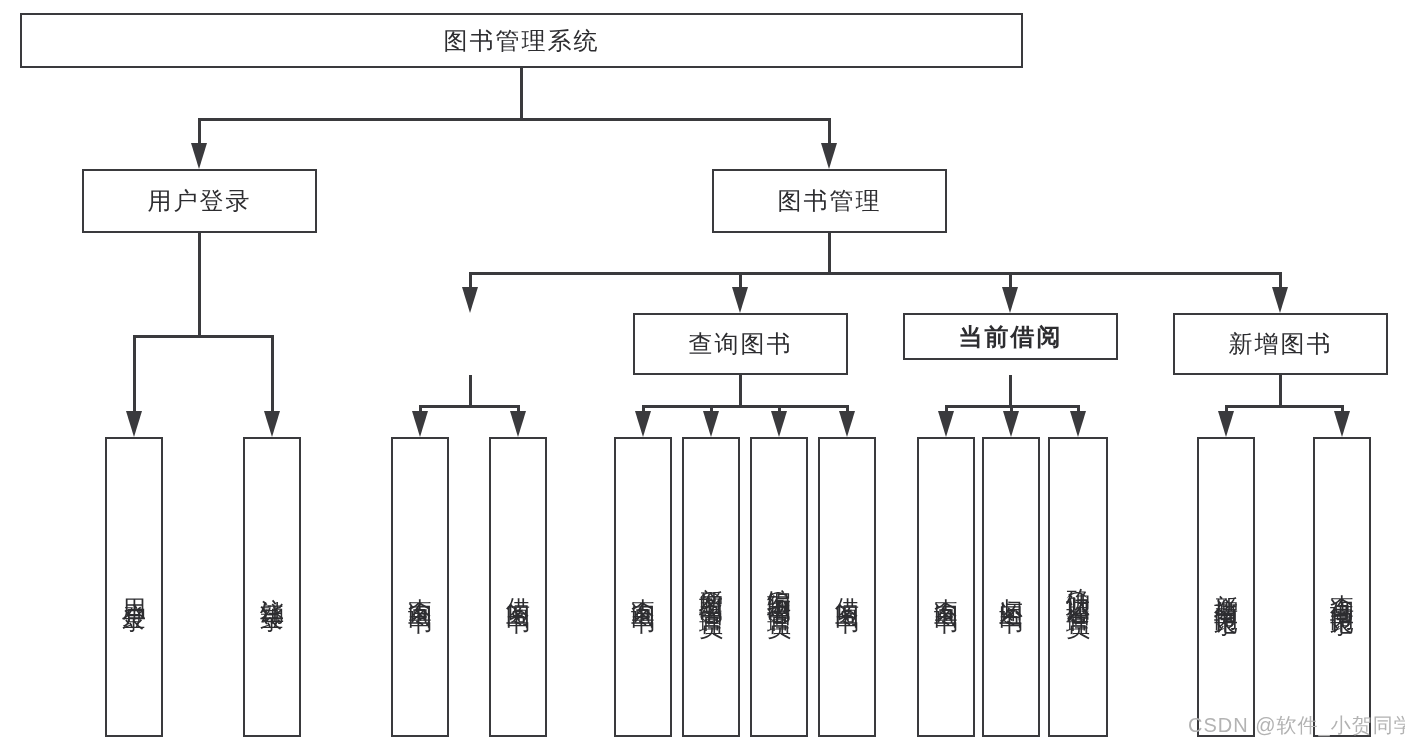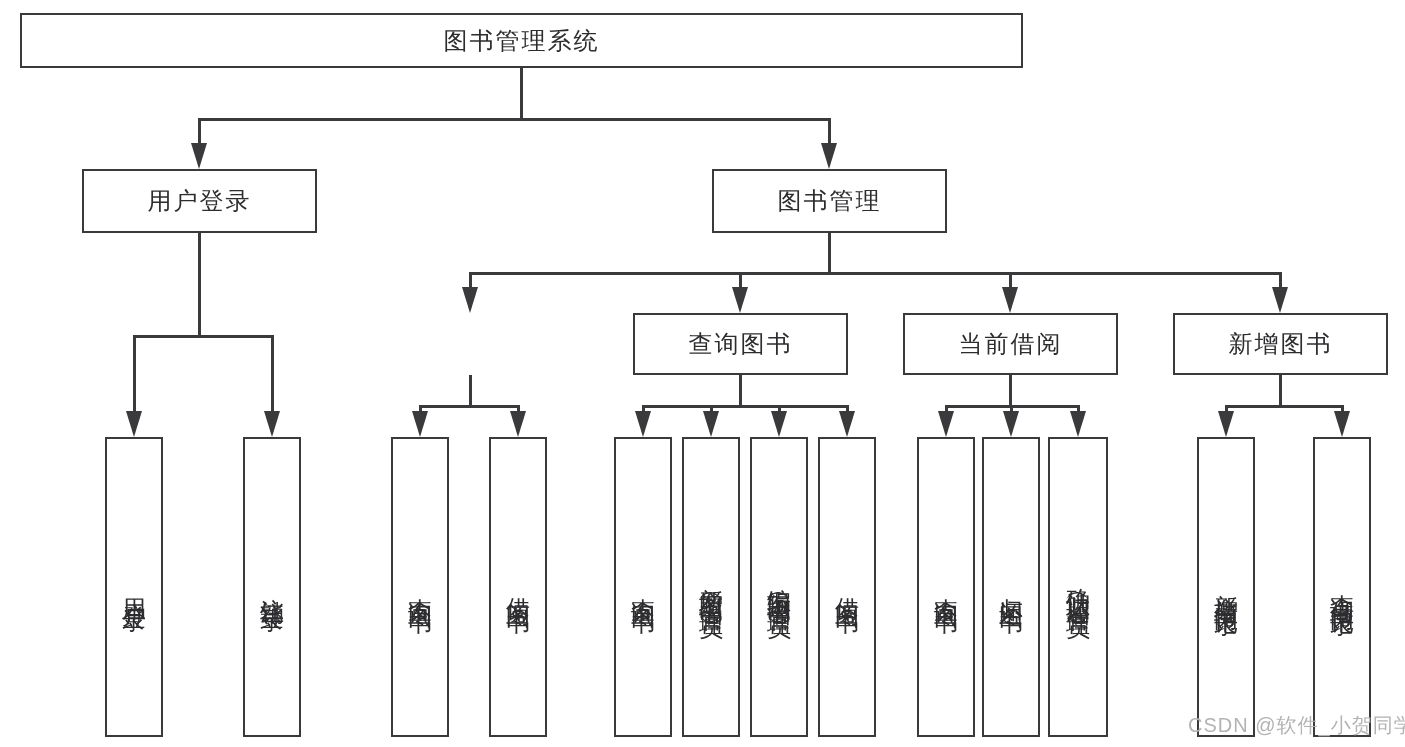--- a/index.html
+++ b/index.html
@@ -37,21 +37,21 @@
 
   <div class="box" style="left:20px;top:13px;width:1003px;height:55px;">图书管理系统</div>
 
   <div class="box" style="left:82px;top:169px;width:235px;height:64px;">用户登录</div>
 
   <div class="box" style="left:712px;top:169px;width:235px;height:64px;">图书管理</div>
 
 
   <div class="box" style="left:633px;top:313px;width:215px;height:62px;">查询图书</div>
 
-  <div class="box" style="left:903px;top:313px;width:215px;height:62px;">当前借阅</div>
+  <div class="box" style="left:903px;top:313px;width:215px;height:47px;font-weight:bold;">当前借阅</div>
 
   <div class="box" style="left:1173px;top:313px;width:215px;height:62px;">新增图书</div>
 
   <div class="box vbox" style="left:105px;top:437px;width:58px;height:300px;">用户登录</div>
 
   <div class="box vbox" style="left:243px;top:437px;width:58px;height:300px;">注销登录</div>
 
   <div class="box vbox" style="left:391px;top:437px;width:58px;height:300px;">查询图书</div>
 
   <div class="box vbox" style="left:489px;top:437px;width:58px;height:300px;">借阅图书</div>

